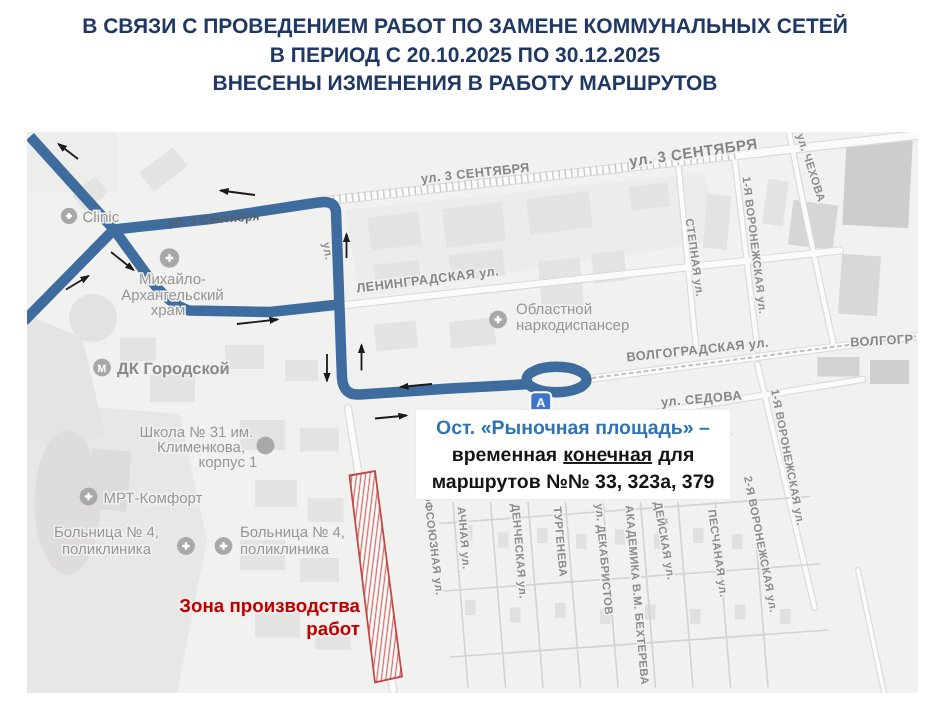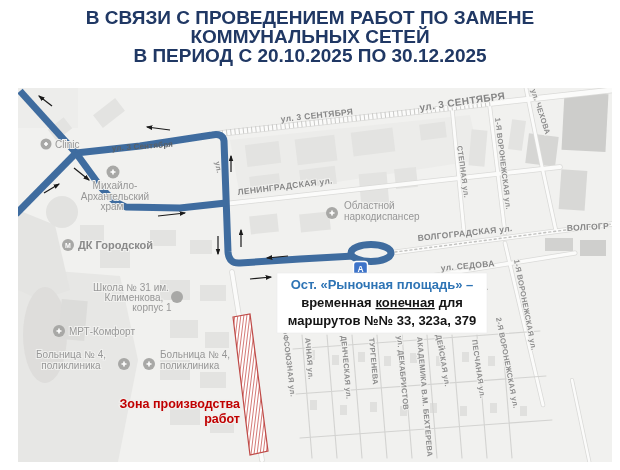--- a/index.html
+++ b/index.html
@@ -1,21 +1,21 @@
 <!DOCTYPE html>
 <html><head>
 <meta charset="utf-8">
 <style>
   html,body{margin:0;padding:0;}
   body{
     width:620px;height:470px;overflow:hidden;background:#ffffff;
     font-family:"Liberation Sans", sans-serif;position:relative;
   }
   .header{width:620px;text-align:center;padding-top:8px;}
-  .header div{font-weight:bold;font-size:19px;line-height:19px;color:#203864;}
+  .header div{font-weight:bold;font-size:14px;line-height:19px;color:#203864;}
   .header .routes{color:#2e74b5;}
   svg text{user-select:none;}
   .slabel{font-weight:bold;font-size:7.5px;fill:#8d8d8d;letter-spacing:.3px;
           stroke:#f1f1ef;stroke-width:2px;paint-order:stroke;}
   .slabel-lg{font-weight:bold;font-size:10px;fill:#858585;letter-spacing:.4px;
           stroke:#f1f1ef;stroke-width:2.2px;paint-order:stroke;}
   .slabel-md{font-weight:bold;font-size:8.5px;fill:#878787;letter-spacing:.3px;
           stroke:#f1f1ef;stroke-width:2px;paint-order:stroke;}
   .onroute{font-weight:bold;font-size:8px;fill:#585f66;letter-spacing:.2px;}
   .poi{font-size:10px;fill:#979797;stroke:#f1f1ef;stroke-width:2px;paint-order:stroke;}
@@ -24,20 +24,21 @@
   .co1{font-weight:bold;font-size:13px;fill:#2e74b5;}
   .co2{font-weight:bold;font-size:13px;fill:#141414;}
   .busA{font-weight:bold;font-size:8.5px;fill:#ffffff;}
 </style>
 </head>
 <body>
 
 <div class="header">
   <div>В СВЯЗИ С ПРОВЕДЕНИЕМ РАБОТ ПО ЗАМЕНЕ КОММУНАЛЬНЫХ СЕТЕЙ</div>
   <div>В ПЕРИОД С 20.10.2025 ПО 30.12.2025</div>
+  <div>ВНЕСЕНЫ ИЗМЕНЕНИЯ В РАБОТУ МАРШРУТОВ</div>
 </div>
 
 <svg width="620" height="382" viewBox="0 88 620 382" xmlns="http://www.w3.org/2000/svg" style="position:absolute;top:88px;left:0;">
   <defs>
     <marker id="ah" markerWidth="7" markerHeight="6" refX="4.5" refY="2" orient="auto">
       <path d="M0,0 L5.5,2 L0,4 z" fill="#1a1a1a"></path>
     </marker>
     <pattern id="hatch" patternUnits="userSpaceOnUse" width="3" height="6" patternTransform="rotate(7)">
       <rect width="3" height="6" fill="#ffffff"></rect>
       <line x1="1.5" y1="0" x2="1.5" y2="6" stroke="#cf6b68" stroke-width="0.9"></line>

